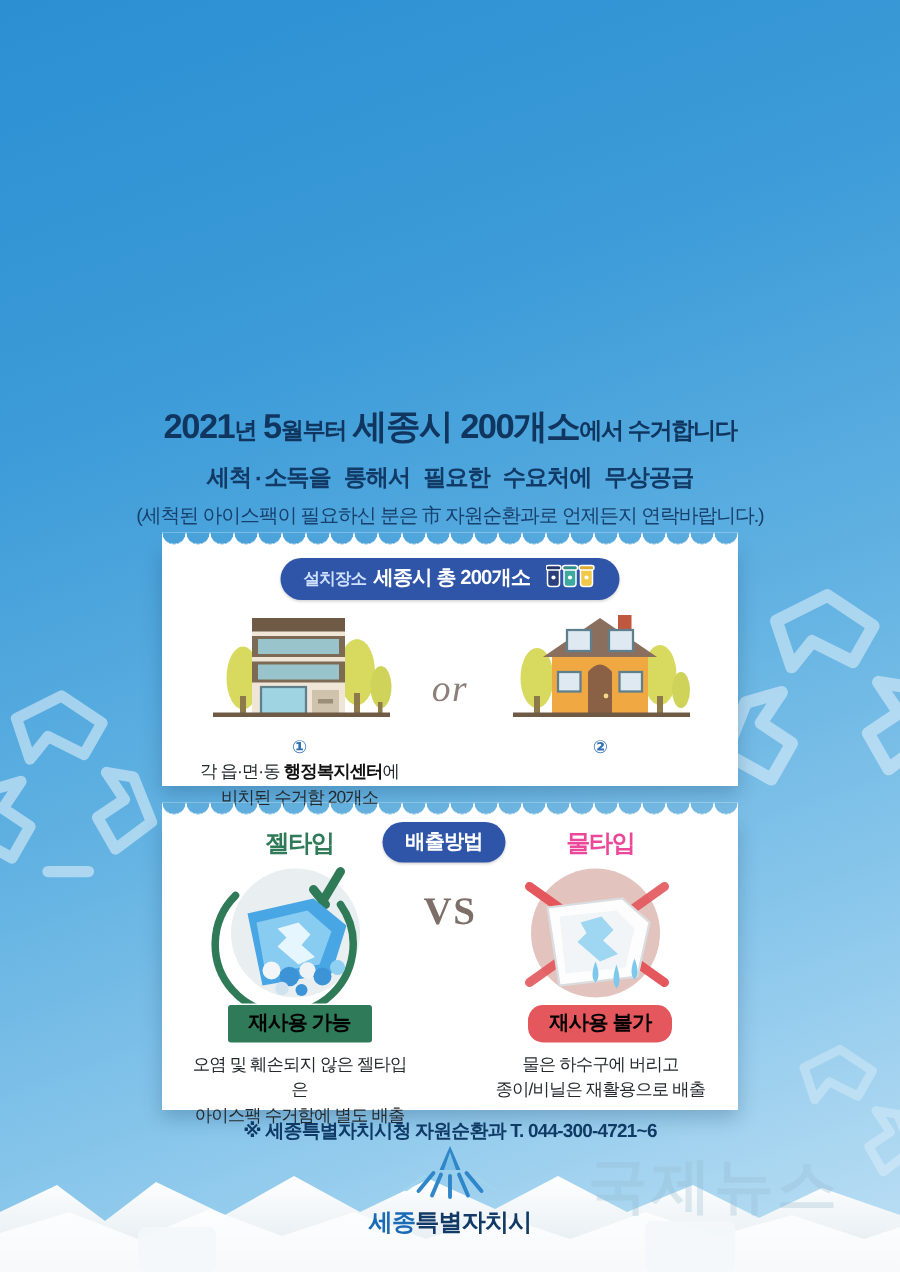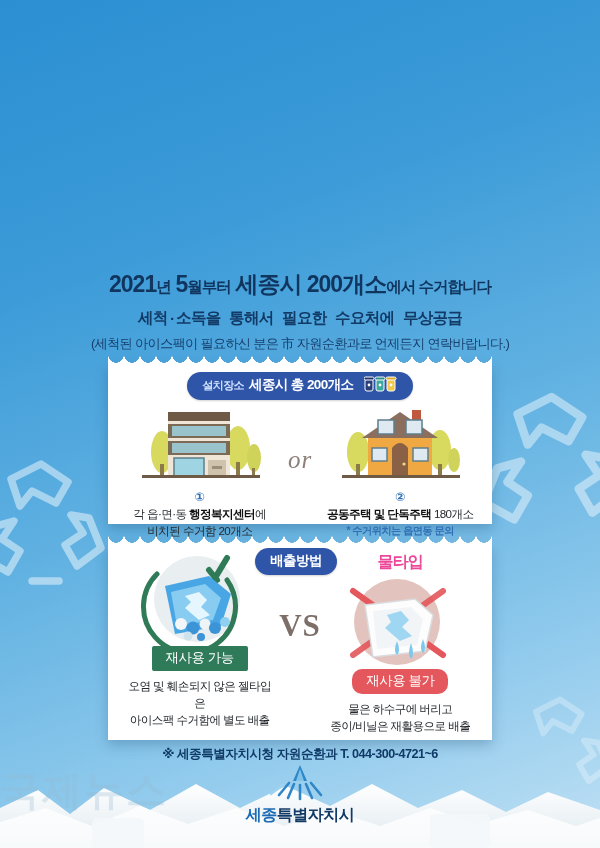--- a/index.html
+++ b/index.html
@@ -78,47 +78,47 @@
 
   .two-col{display:flex;align-items:flex-start;justify-content:space-between;padding:0 18px;}
   .col{width:150px;text-align:center;}
   .mid{width:54px;text-align:center;}
   .or-text{
     font-family:"Liberation Serif","DejaVu Serif",serif;font-style:italic;
     font-size:25px;color:#8c7f79;margin-top:42px;letter-spacing:1px;
   }
   .vs-text{
     font-family:"Liberation Serif","DejaVu Serif",serif;
-    font-size:31px;font-weight:bold;color:#7d6f68;margin-top:56px;letter-spacing:1px;
+    font-size:26px;font-weight:bold;color:#7d6f68;margin-top:41px;letter-spacing:1px;
   }
   .circ-num{
     display:block;margin:4px auto 2px;font-size:12px;color:#2f6fb5;font-weight:bold;
   }
   .cap{font-size:11.6px;color:#24292d;line-height:1.45;letter-spacing:-.6px;}
   .cap b{font-weight:bold;color:#111;}
   .cap-note{font-size:10.2px;color:#2f6fb5;font-weight:bold;letter-spacing:-.5px;margin-top:1px;}
 
   .type-head{font-size:16px;font-weight:bold;letter-spacing:-.8px;margin-bottom:2px;}
   .type-gel{color:#2f7a57;}
   .type-water{color:#ec4899;}
   .pill-label{
-    display:inline-block;color:#ffffff;font-weight:normal;font-size:13.5px;letter-spacing:-.5px;
+    display:inline-block;color:#000000;font-weight:bold;font-size:13.5px;letter-spacing:-.5px;
     padding:3px 14px 4px;border-radius:2px;
   }
   .pill-ok{background:#2e7a59;}
   .pill-no{background:#e4575c;border-radius:10px;}
 
   
   #contact-line{
     position:absolute;left:0;top:746px;width:600px;text-align:center;
     font-size:12.6px;font-weight:bold;color:#0f3a66;letter-spacing:-.5px;
   }
   #ice-band{position:absolute;left:0;bottom:0;width:600px;height:74px;overflow:hidden;}
   #watermark{
-    position:absolute;left:0;bottom:30px;width:560px;text-align:left;
+    position:absolute;left:0;bottom:30px;width:560px;text-align:right;
     font-size:40px;font-weight:bold;color:rgba(150,185,210,.30);letter-spacing:2px;
     pointer-events:none;
   }
   #sejong-logo{position:absolute;left:0;bottom:22px;width:600px;text-align:center;}
   #logo-text{font-size:16px;font-weight:bold;color:#123a66;letter-spacing:-.5px;margin-top:-4px;}
   #logo-text .accent{color:#1a6bb5;}
 </style>
 </head>
 <body>
 
@@ -244,33 +244,30 @@
 
             <path d="M58 44 q8 -10 16 0 v28 H58 z" fill="#8a6144"></path>
             <circle cx="70" cy="60" r="1.6" fill="#f3d88a"></circle>
 
             <rect x="38" y="44" width="15" height="13" fill="#dfe9f2" stroke="#5e7f8c" stroke-width="1.5"></rect>
             <rect x="79" y="44" width="15" height="13" fill="#dfe9f2" stroke="#5e7f8c" stroke-width="1.5"></rect>
             <rect x="8" y="71" width="118" height="3" fill="#6f5a46"></rect>
           </svg>
         </div>
         <span class="circ-num">②</span>
-        <div class="cap">
-          <b>공동주택 및 단독주택</b><span> 180개소</span>
-          <div class="cap-note">* 수거위치는 읍면동 문의</div>
-        </div>
       </div>
     </div>
   </div>
 
   <div class="card" id="card-method">
     <div class="card-scallop"></div>
 
     <div class="two-col" style="padding-top:8px;">
       <div class="col">
+        <div class="type-head type-gel">젤타입</div>
         <div>
           <svg width="138" height="94" viewBox="0 0 138 94">
             <circle cx="66" cy="47" r="43" fill="#e9eef0"></circle>
 
             <path d="M26 22 a46 46 0 1 0 70 6" fill="none" stroke="#2f7a57" stroke-width="5" stroke-linecap="round"></path>
 
             <g>
               <path d="M84 26 L96 6" stroke="#2f7a57" stroke-width="6" stroke-linecap="round" fill="none"></path>
               <path d="M78 18 L86 28" stroke="#2f7a57" stroke-width="6" stroke-linecap="round" fill="none"></path>
             </g>

